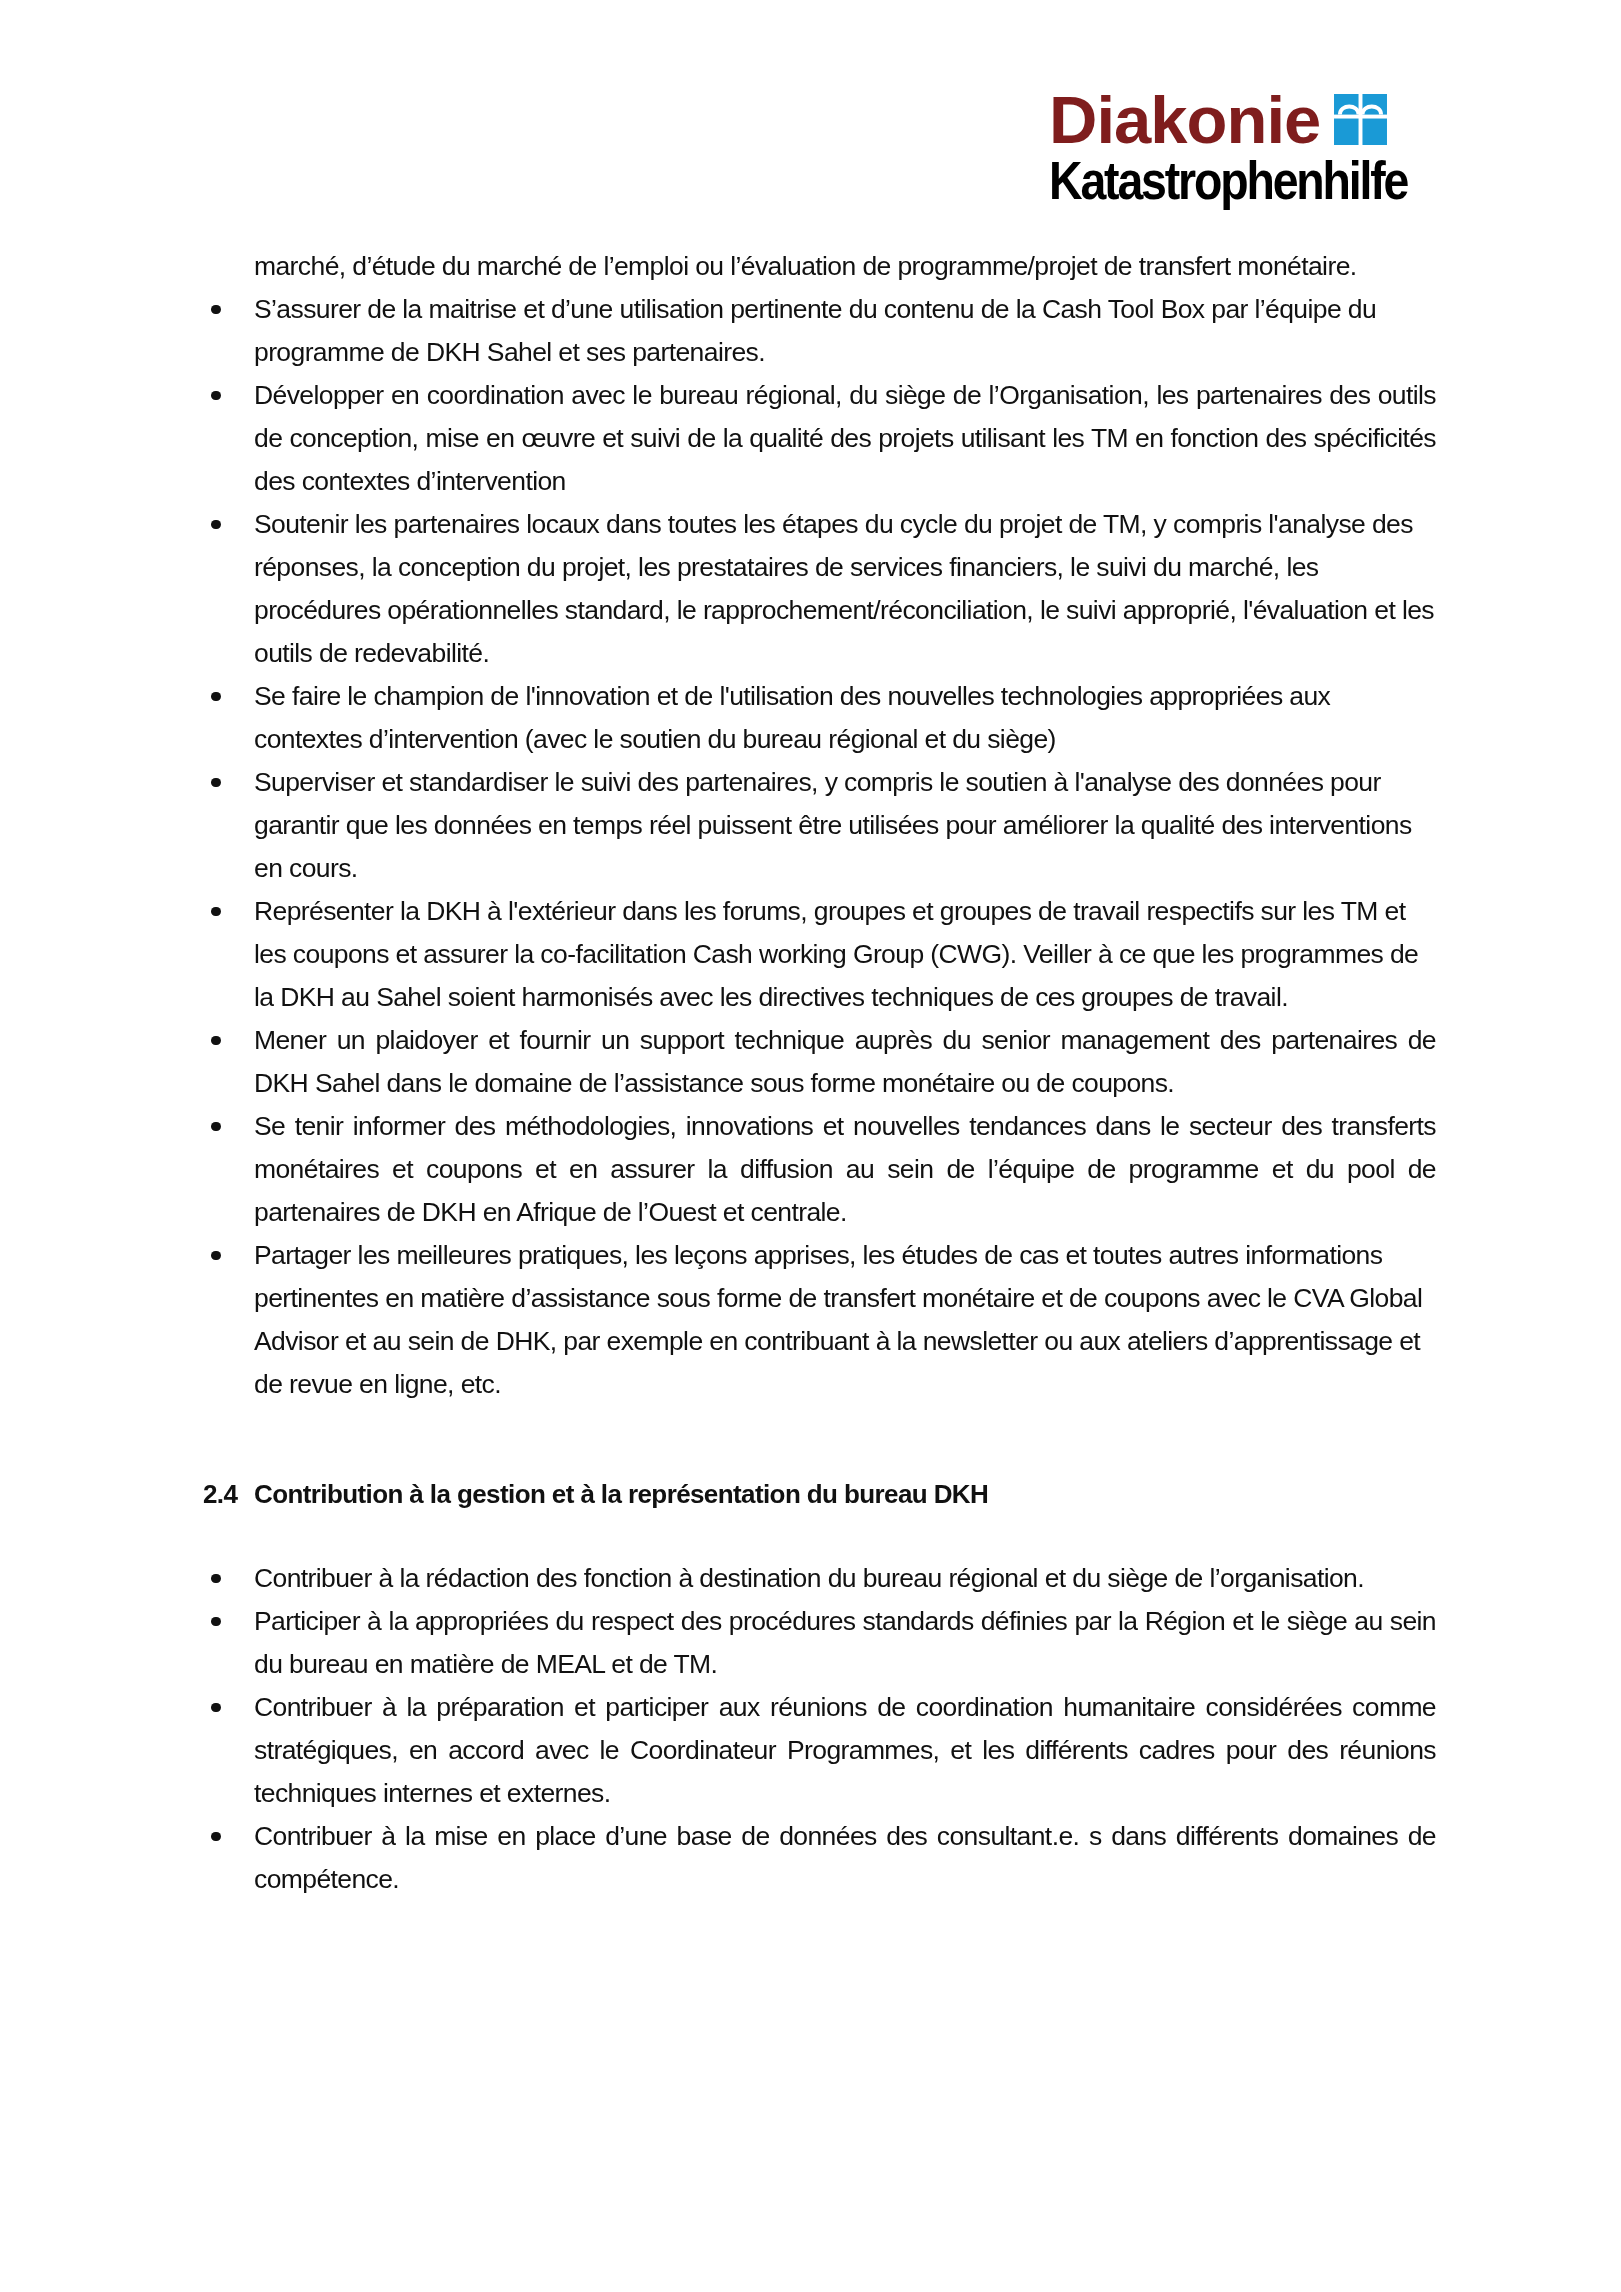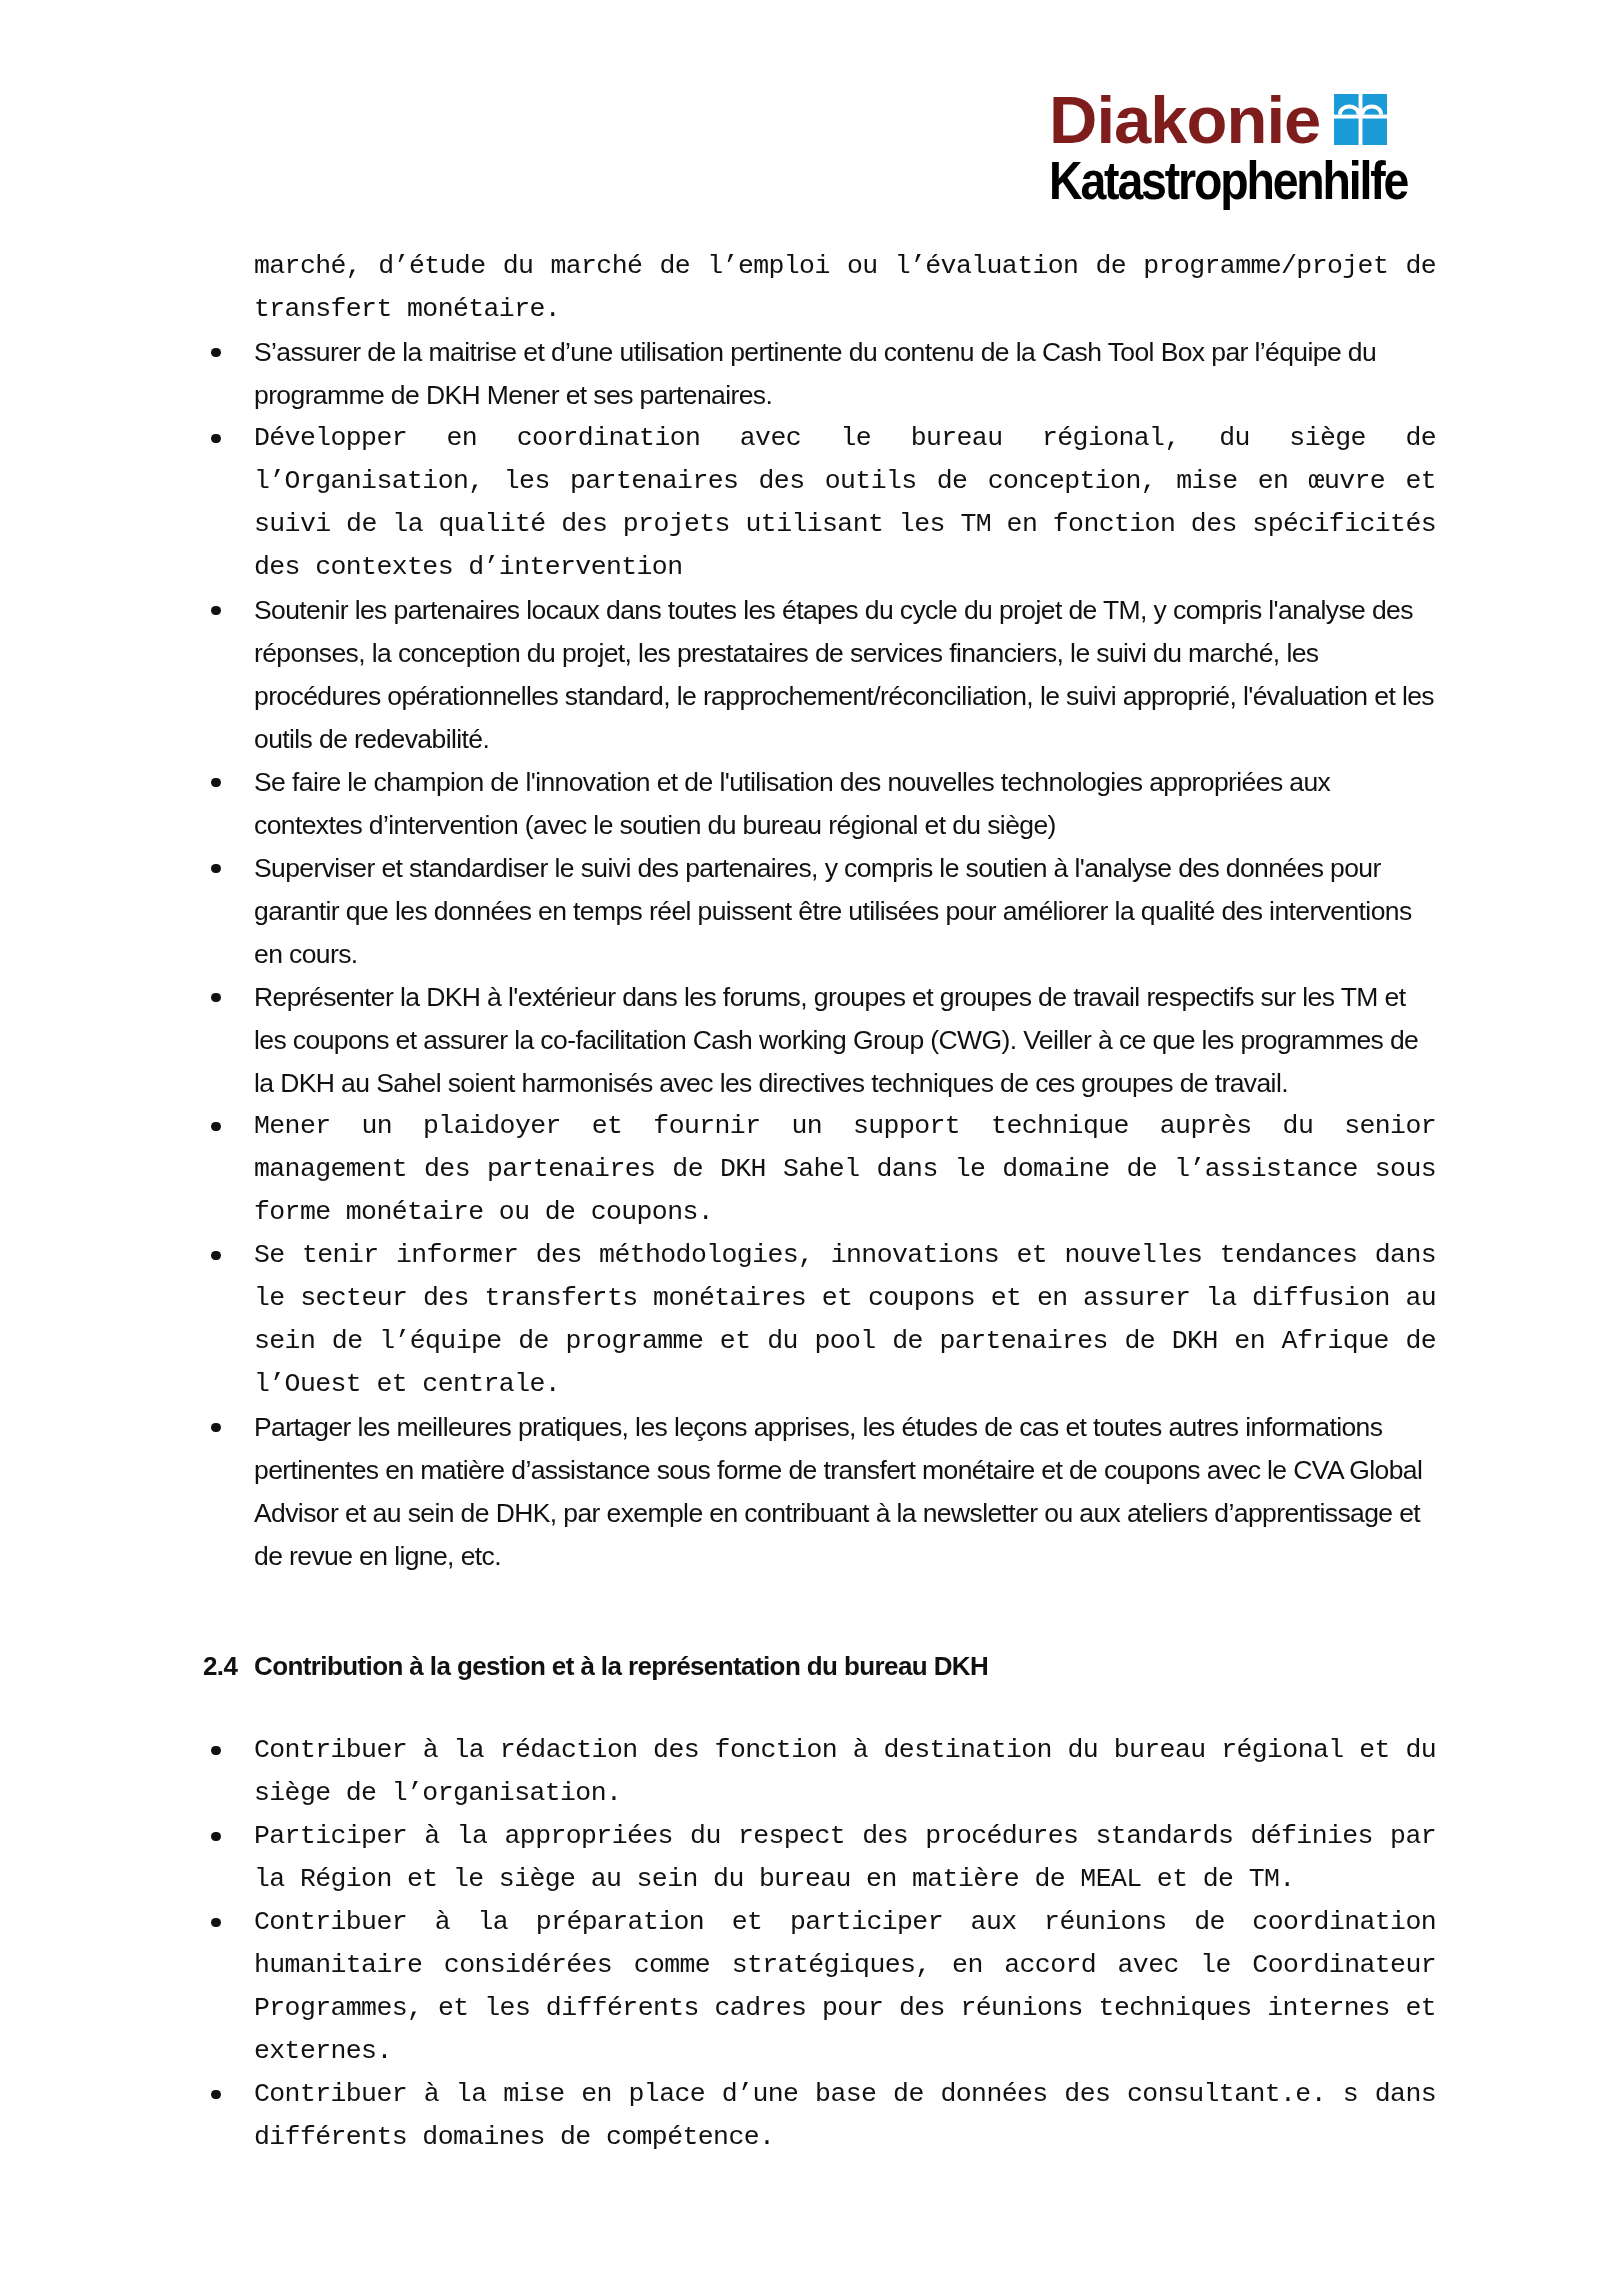--- a/index.html
+++ b/index.html
@@ -14,21 +14,21 @@
                  color: #000; letter-spacing: -2.5px; line-height: 59px; margin-top: 2px;
                  transform: scaleX(0.86); transform-origin: left center; white-space: nowrap; }
   .content { position: absolute; left: 203px; top: 245px; width: 1233px; }
   .para { font-size: 26.5px; line-height: 43px; letter-spacing: -0.6px; margin: 0; }
   .continuation { padding-left: 51px; }
   ul.bullets { list-style: none; margin: 0; padding: 0; }
   ul.bullets li { position: relative; padding-left: 51px; font-size: 26.5px; line-height: 43px;
                   letter-spacing: -0.6px; }
   ul.bullets li .dot { position: absolute; left: 7.8px; top: 16.7px; width: 9.8px; height: 9.8px;
                        background: #111; border-radius: 50%; }
-  .justify { text-align: justify; font-family: Liberation Mono, monospace; }
+  .justify { text-align: justify; }
   .heading { font-weight: bold; font-size: 26px; line-height: 39px; letter-spacing: -0.6px;
              margin-top: 69px; margin-bottom: 43px; }
   .heading .num { display: inline-block; width: 51px; }
 </style>
 </head>
 <body>
 
 <div class="logo">
   <div class="logo-top">
     <span class="logo-word">Diakonie</span>
@@ -42,21 +42,21 @@
       </svg>
     </span>
   </div>
   <div class="logo-bottom">Katastrophenhilfe</div>
 </div>
 
 <div class="content">
   <p class="para continuation justify">marché, d’étude du marché de l’emploi ou l’évaluation de programme/projet de transfert monétaire.</p>
 
   <ul class="bullets">
-    <li><span class="dot"></span><span>S’assurer de la maitrise et d’une utilisation pertinente du contenu de la Cash Tool Box par l’équipe du programme de DKH Mener et ses partenaires.</span></li>
+    <li><span class="dot"></span><span>S’assurer de la maitrise et d’une utilisation pertinente du contenu de la Cash Tool Box par l’équipe du programme de DKH Sahel et ses partenaires.</span></li>
     <li class="justify"><span class="dot"></span><span>Développer en coordination avec le bureau régional, du siège de l’Organisation, les partenaires des outils de conception, mise en œuvre et suivi de la qualité des projets utilisant les TM en fonction des spécificités des contextes d’intervention</span></li>
     <li><span class="dot"></span><span>Soutenir les partenaires locaux dans toutes les étapes du cycle du projet de TM, y compris l'analyse des réponses, la conception du projet, les prestataires de services financiers, le suivi du marché, les procédures opérationnelles standard, le rapprochement/réconciliation, le suivi approprié, l'évaluation et les outils de redevabilité.</span></li>
     <li><span class="dot"></span><span>Se faire le champion de l'innovation et de l'utilisation des nouvelles technologies appropriées aux contextes d’intervention (avec le soutien du bureau régional et du siège)</span></li>
     <li><span class="dot"></span><span>Superviser et standardiser le suivi des partenaires, y compris le soutien à l'analyse des données pour garantir que les données en temps réel puissent être utilisées pour améliorer la qualité des interventions en cours.</span></li>
     <li><span class="dot"></span><span>Représenter la DKH à l'extérieur dans les forums, groupes et groupes de travail respectifs sur les TM et les coupons et assurer la co-facilitation Cash working Group (CWG). Veiller à ce que les programmes de la DKH au Sahel soient harmonisés avec les directives techniques de ces groupes de travail.</span></li>
     <li class="justify"><span class="dot"></span><span>Mener un plaidoyer et fournir un support technique auprès du senior management des partenaires de DKH Sahel dans le domaine de l’assistance sous forme monétaire ou de coupons.</span></li>
     <li class="justify"><span class="dot"></span><span>Se tenir informer des méthodologies, innovations et nouvelles tendances dans le secteur des transferts monétaires et coupons et en assurer la diffusion au sein de l’équipe de programme et du pool de partenaires de DKH en Afrique de l’Ouest et centrale.</span></li>
     <li><span class="dot"></span><span>Partager les meilleures pratiques, les leçons apprises, les études de cas et toutes autres informations pertinentes en matière d’assistance sous forme de transfert monétaire et de coupons avec le CVA Global Advisor et au sein de DHK, par exemple en contribuant à la newsletter ou aux ateliers d’apprentissage et de revue en ligne, etc.</span></li>
   </ul>
 

